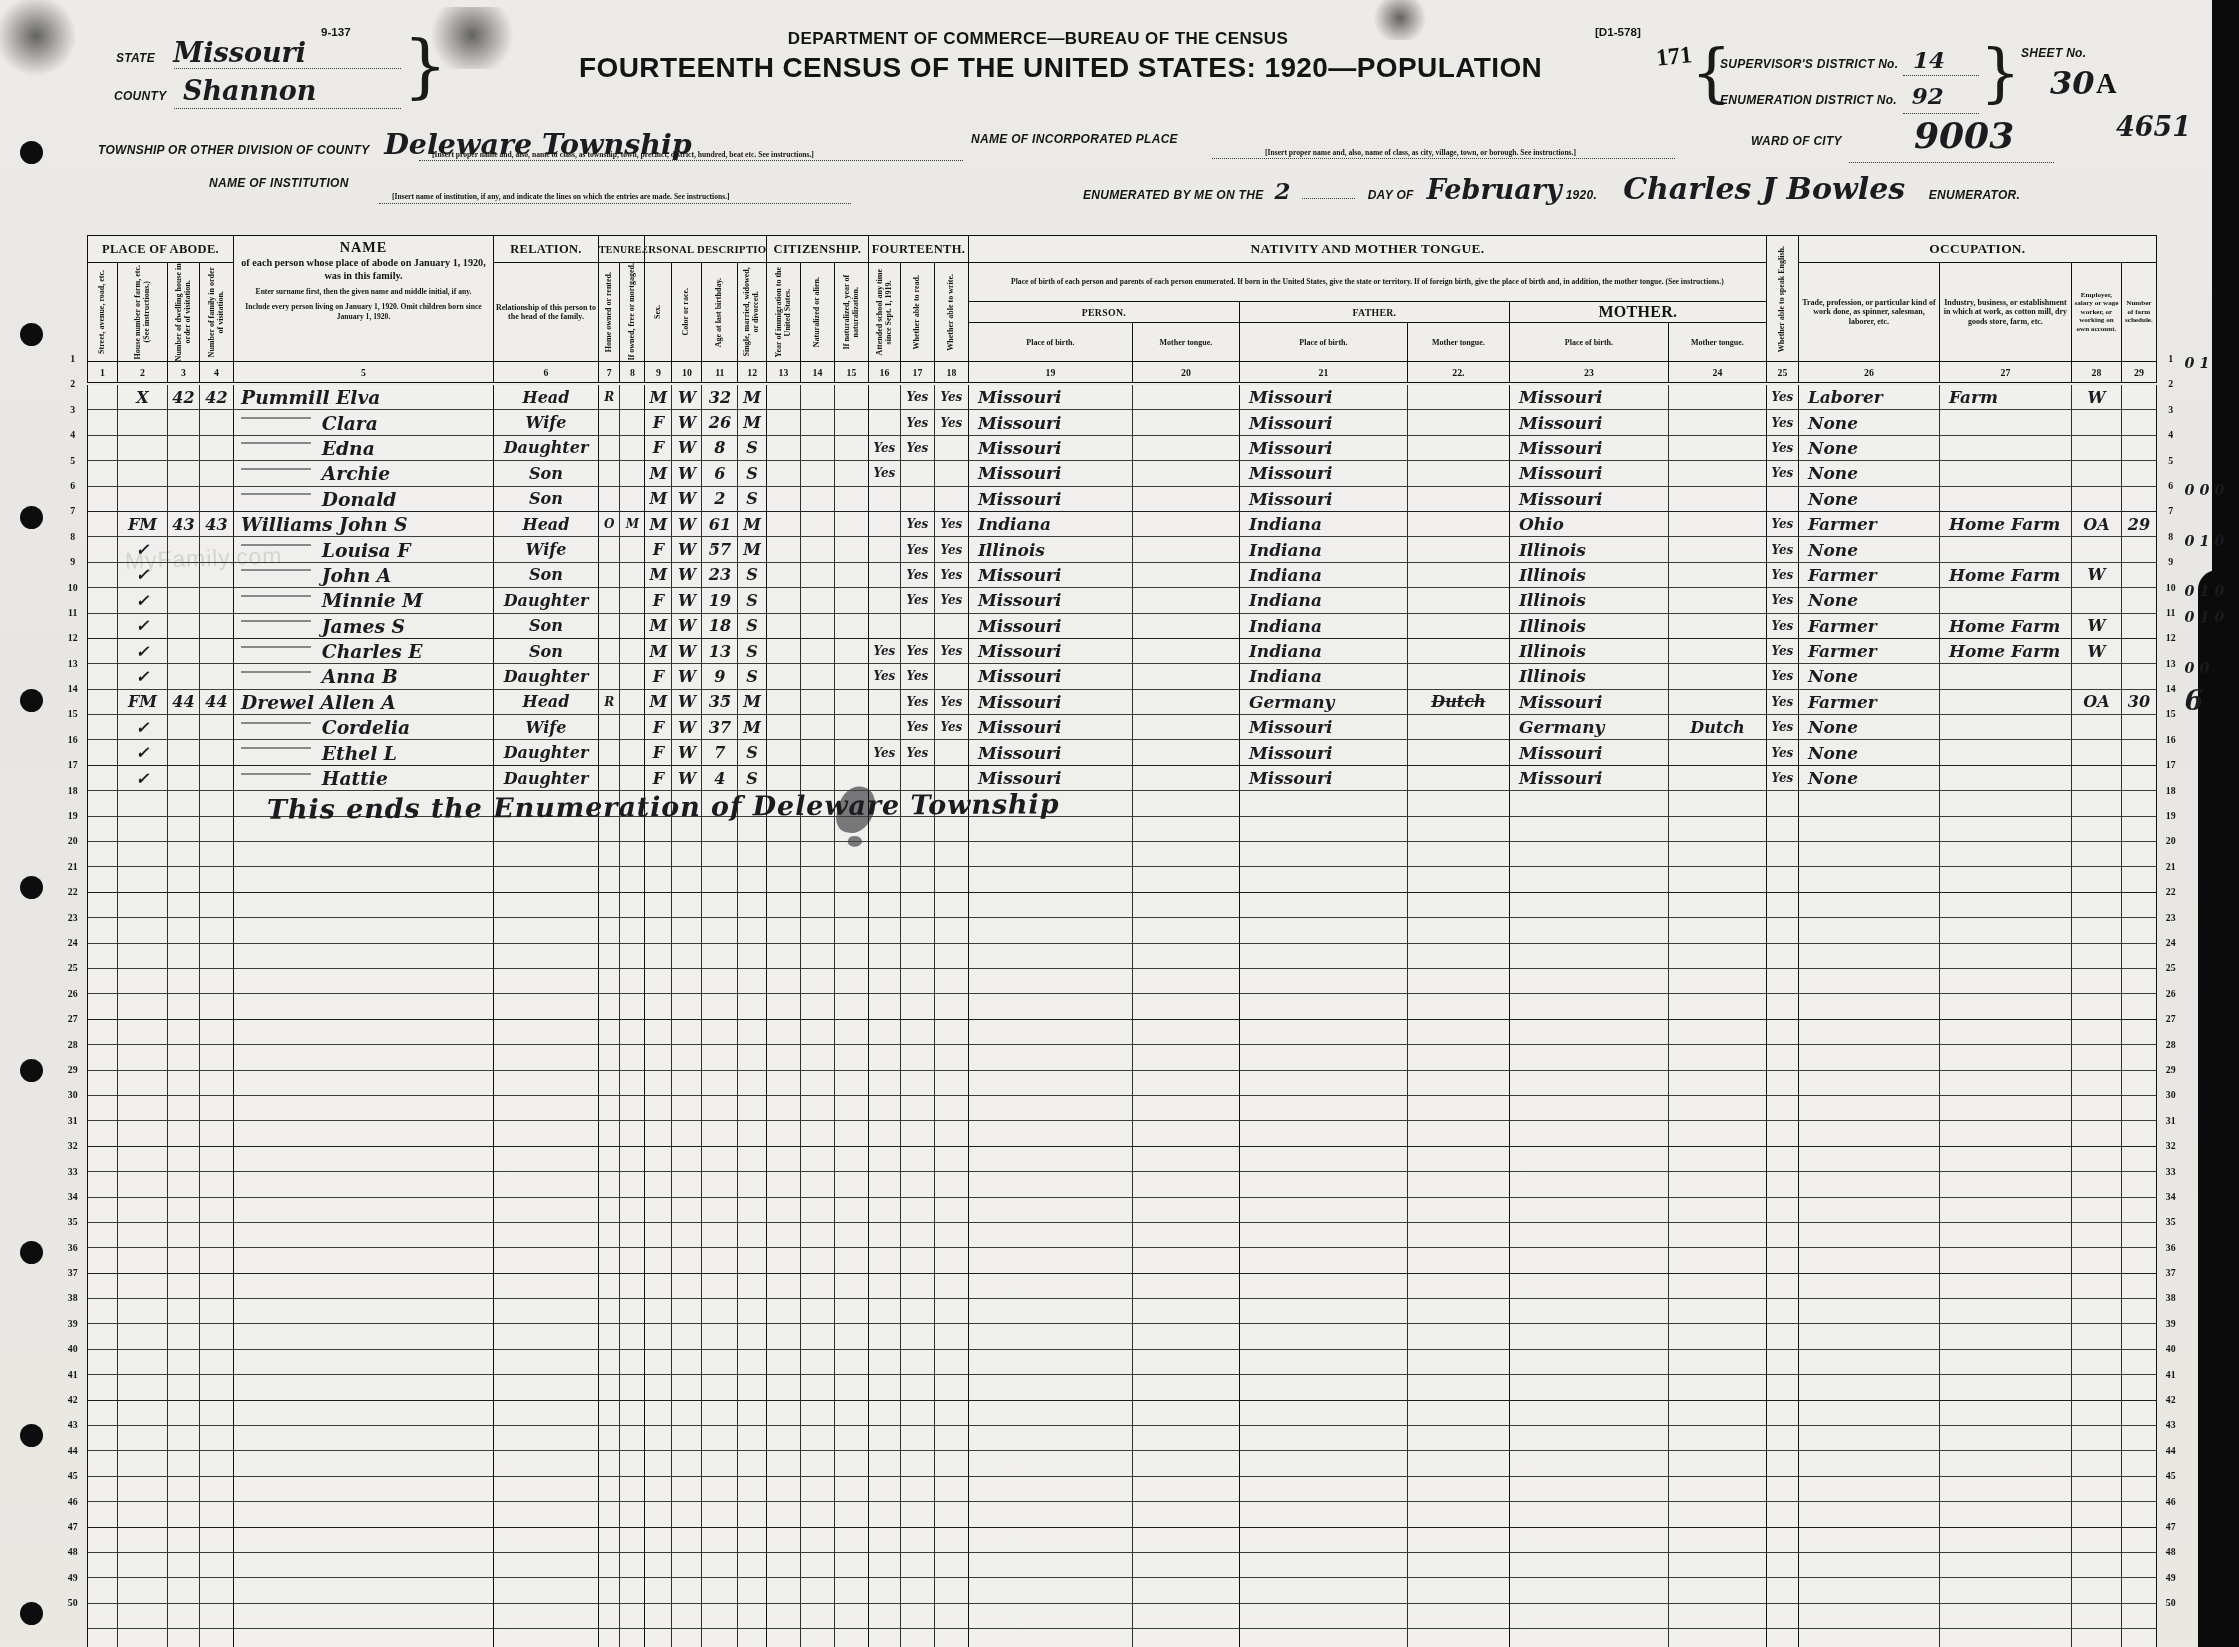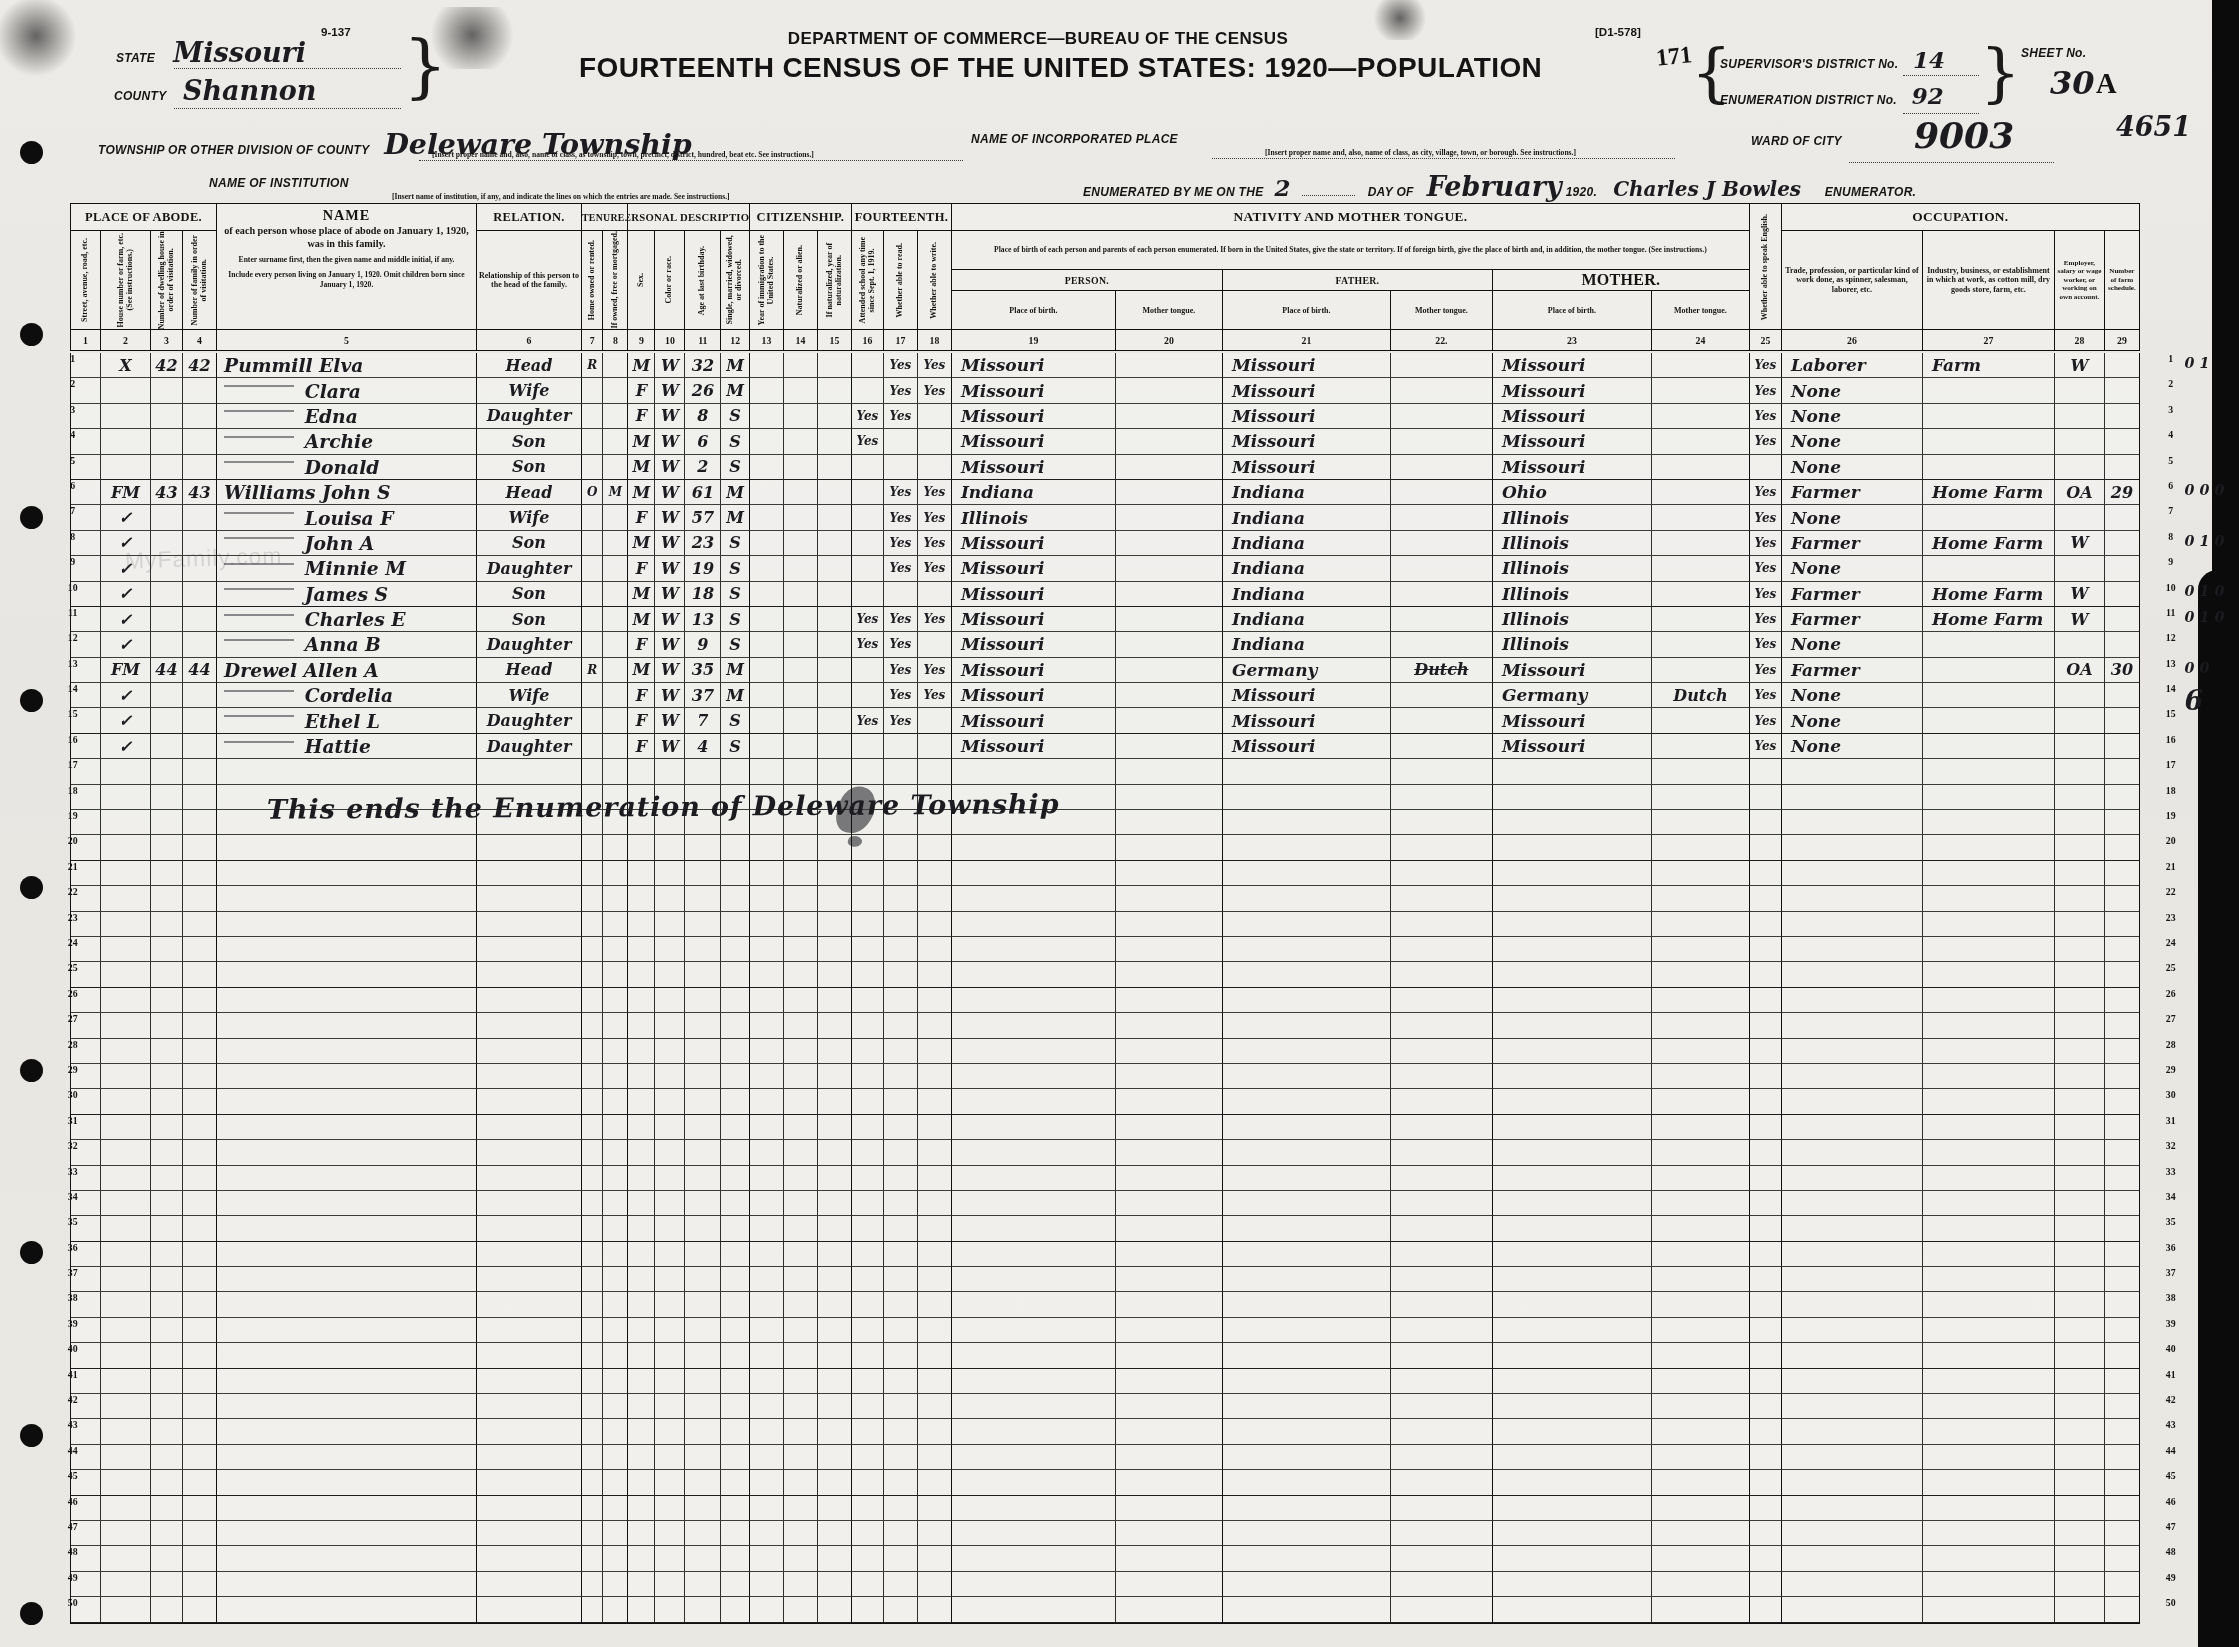--- a/index.html
+++ b/index.html
@@ -24,22 +24,22 @@
   .brace{font-family:"DejaVu Serif",serif;font-weight:400;color:#1a1a1a;}
   .dotline{display:inline-block;border-bottom:1.8px dotted #3a3a3a;height:12.5px;vertical-align:baseline;}
   
   .hw{font-family:"DejaVu Serif",serif;font-style:italic;font-weight:600;color:#1b1b20;white-space:nowrap;}
   .hw-lg{font-size:27px;}
   .hw-md{font-size:23px;}
   .struck{text-decoration:line-through;}
   
   .thead, .tbody{
     --cols:30px 50px 32px 34px 260px 105px 21.4px 25px 27px 30px 36px 28.5px 34px 34px 34px 32px 34px 34px 164px 107px 168px 102px 159px 98px 32px 141px 132px 50px 34px;
-    position:absolute;left:70px;display:grid;grid-template-columns:var(--cols);
-    border:1.8px solid #101010;background:rgba(255,255,255,.35);
+    position:absolute;left:87px;display:grid;grid-template-columns:var(--cols);
+    border:1.8px solid #101010;background:rgba(255,255,255,.35);margin-top:32px;
   }
   .thead{top:203px;grid-template-rows:27px 39px 21.4px 39px 19.6px;}
   .tbody{top:353px;grid-auto-rows:25.4px;border-top:0;}
   .hcell{border-right:0.9px solid #101010;border-bottom:0.9px solid #101010;display:flex;align-items:center;justify-content:center;overflow:hidden;background:#efeeea;}
   .gt{font-family:"Liberation Serif",serif;font-weight:bold;font-size:12.5px;letter-spacing:0.3px;white-space:nowrap;}
   .gt-big{font-size:13.4px;}
   .vcell span{writing-mode:vertical-rl;transform:rotate(180deg);font:bold 8px "Liberation Serif",serif;line-height:1.1;text-align:center;max-height:100%;}
   .desc{font:bold 8px "Liberation Serif",serif;text-align:center;line-height:1.2;padding:1.8px;white-space:normal;}
   .numr{font:bold 9.8px "Liberation Serif",serif;border-bottom:0;}
   .namecell{flex-direction:column;justify-content:flex-start;padding-top:2.7px;white-space:normal;}
@@ -144,21 +144,21 @@
   <div class="abs dotline" style="left:379px;top:190px;width:472px"></div>
   <div class="abs tiny" style="left:392px;top:192px">[Insert name of institution, if any, and indicate the lines on which the entries are made.  See instructions.]</div>
 
   <div class="abs" style="left:1083px;top:171px">
     <span class="lbl">ENUMERATED BY ME ON THE</span>
     <span class="hw hw-md" style="margin:0 7.1px">2</span>
     <span class="dotline" style="width:53px"></span>
     <span class="lbl" style="margin-left:9px">DAY OF</span>
     <span class="hw hw-lg" style="margin-left:9px">February</span>
     <span class="lbl">1920.</span>
-    <span class="hw" style="font-size:20px;margin-left:12px">Charles J Bowles</span>
+    <span class="hw" style="font-size:30px;margin-left:22px">Charles J Bowles</span>
     <span class="lbl" style="margin-left:19.6px">ENUMERATOR.</span>
   </div>
 
   <div class="thead">
 
     <div class="hcell gt" style="grid-column:1/5;grid-row:1">PLACE OF ABODE.</div>
     <div class="hcell namecell gb" style="grid-column:5/6;grid-row:1/5">
       <div class="nt">NAME</div>
       <div class="n1">of each person whose place of abode on January 1, 1920, was in this family.</div>
       <div class="n2">Enter surname first, then the given name and middle initial, if any.</div>

